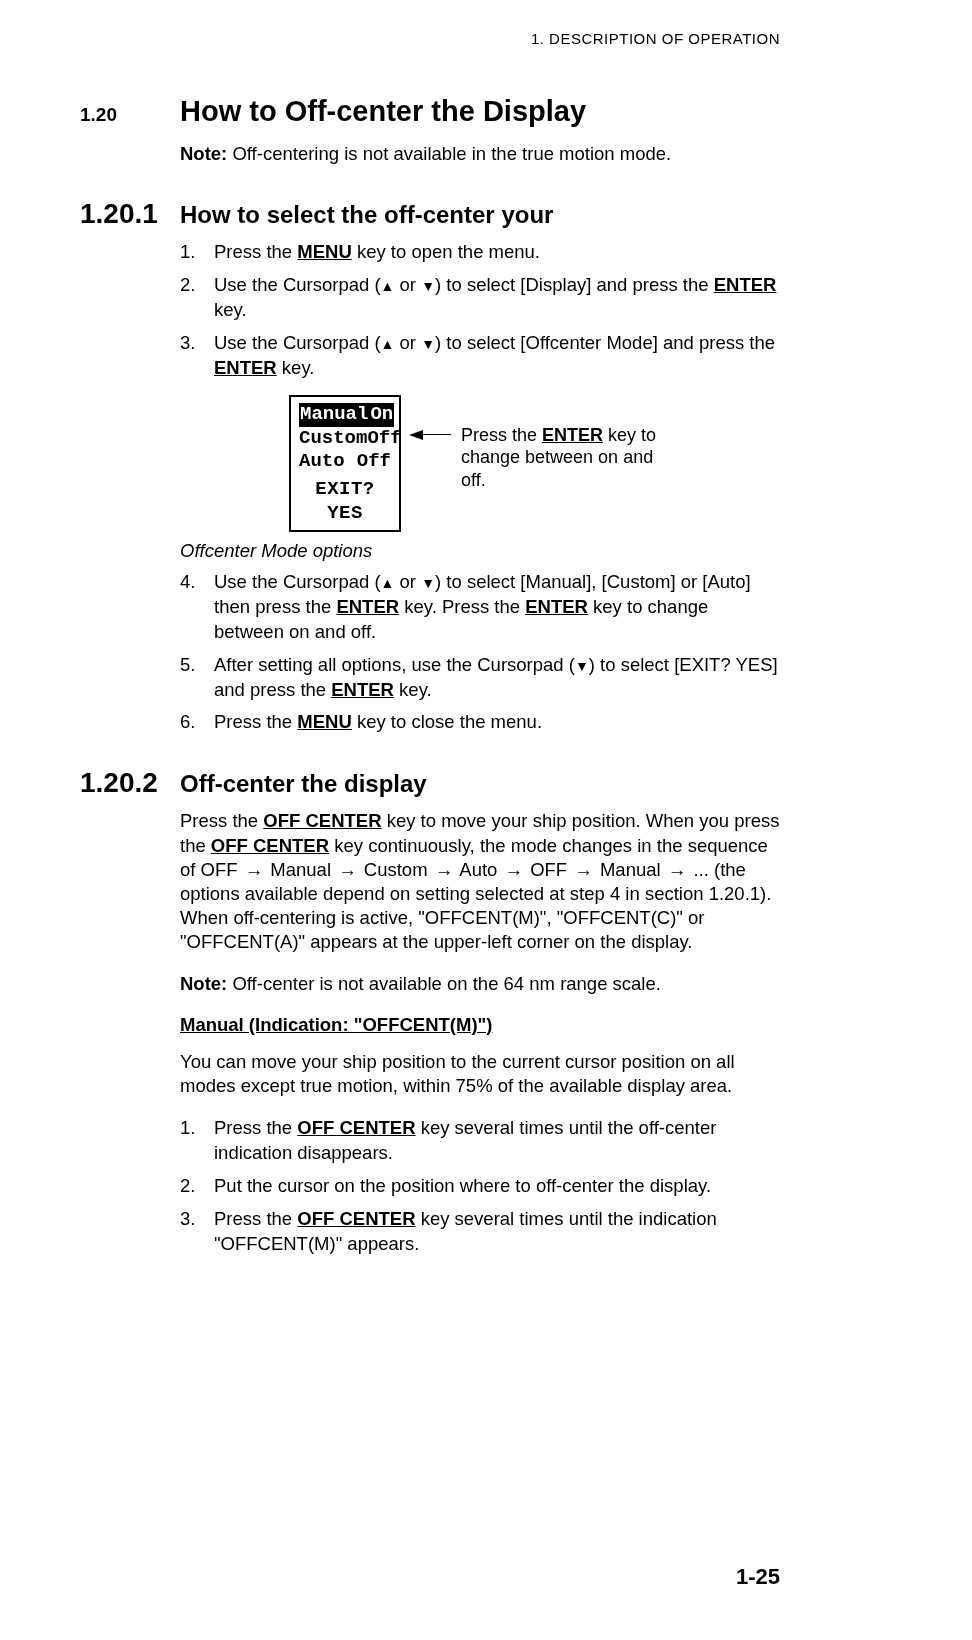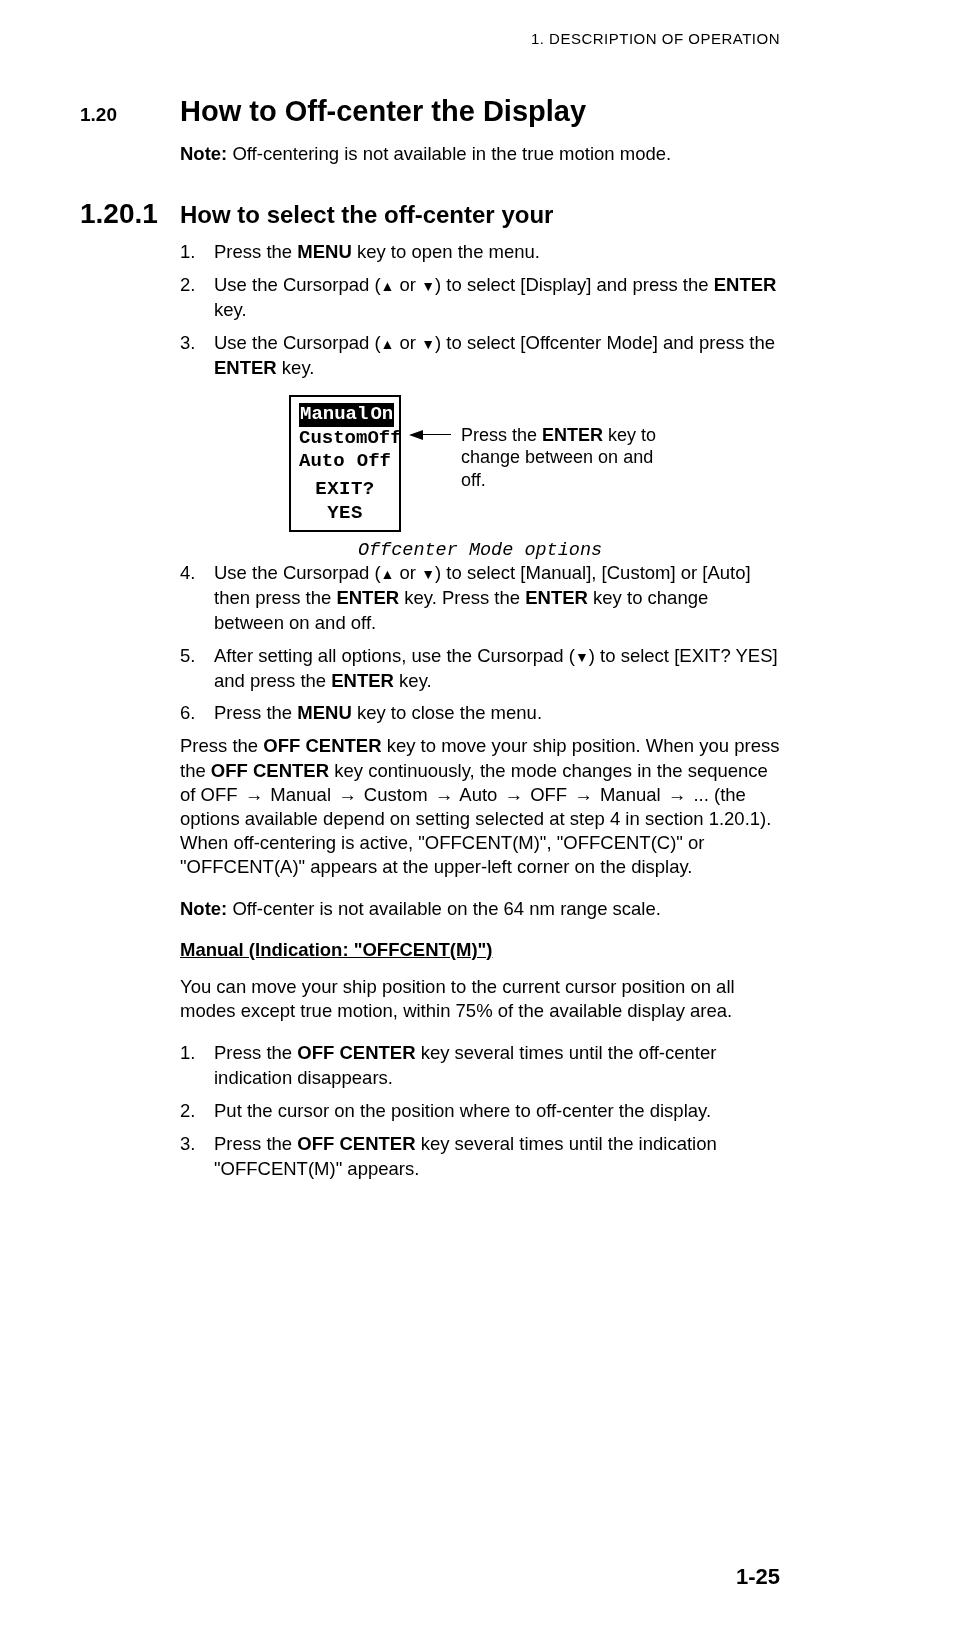--- a/index.html
+++ b/index.html
@@ -77,21 +77,21 @@
     display: flex;
     margin-bottom: 8px;
   }
   ol.steps .num {
     width: 34px;
     flex-shrink: 0;
   }
   ol.steps .txt {
     flex: 1;
   }
-  .bold { font-weight: bold; }
+  .bold { font-weight: bold; text-decoration: underline; }
   .tri {
     display: inline-block;
     font-size: 14px;
     line-height: 1;
     vertical-align: middle;
   }
   .figure-block {
     margin: 14px 0 8px 0;
     display: flex;
     justify-content: center;
@@ -146,25 +146,24 @@
     margin-top: 8px;
   }
   .callout {
     font-size: 18px;
     line-height: 1.25;
     margin-left: 10px;
     margin-top: -2px;
     max-width: 210px;
   }
   .fig-caption {
-    text-align: center;
+    text-align: left;
     font-style: italic;
     font-size: 18.5px;
-    margin: 8px 0 0 0;
-    font-family: Liberation Mono, monospace;
+    margin: 8px 0 8px 0;
   }
   .sub-head-u {
     font-size: 18.5px;
     font-weight: bold;
     text-decoration: underline;
     margin: 18px 0 14px 0;
   }
   .page-num {
     position: absolute;
     bottom: 50px;
@@ -267,20 +266,24 @@
       </li>
       <li>
         <span class="num">6.</span>
         <span class="txt">
           <span>Press the </span><span class="bold">MENU</span><span> key to close the menu.</span>
         </span>
       </li>
     </ol>
   </div>
 
+  <div class="h2-row">
+    <div class="h2-num">1.20.2</div>
+    <div class="h2-title">Off-center the display</div>
+  </div>
 
   <div class="body-indent">
     <p class="para">
       <span>Press the </span><span class="bold">OFF CENTER</span><span> key to move your ship position. When you press the </span><span class="bold">OFF CENTER</span><span> key continuously, the mode changes in the sequence of OFF </span><span class="arrow-right">→</span><span> Manual </span><span class="arrow-right">→</span><span> Custom </span><span class="arrow-right">→</span><span> Auto </span><span class="arrow-right">→</span><span> OFF </span><span class="arrow-right">→</span><span> Manual </span><span class="arrow-right">→</span><span> ... (the options available depend on setting selected at step 4 in section 1.20.1). When off-centering is active, "OFFCENT(M)", "OFFCENT(C)" or "OFFCENT(A)" appears at the upper-left corner on the display.</span>
     </p>
 
     <p class="para">
       <span class="note-label">Note:</span><span> Off-center is not available on the 64 nm range scale.</span>
     </p>
 

